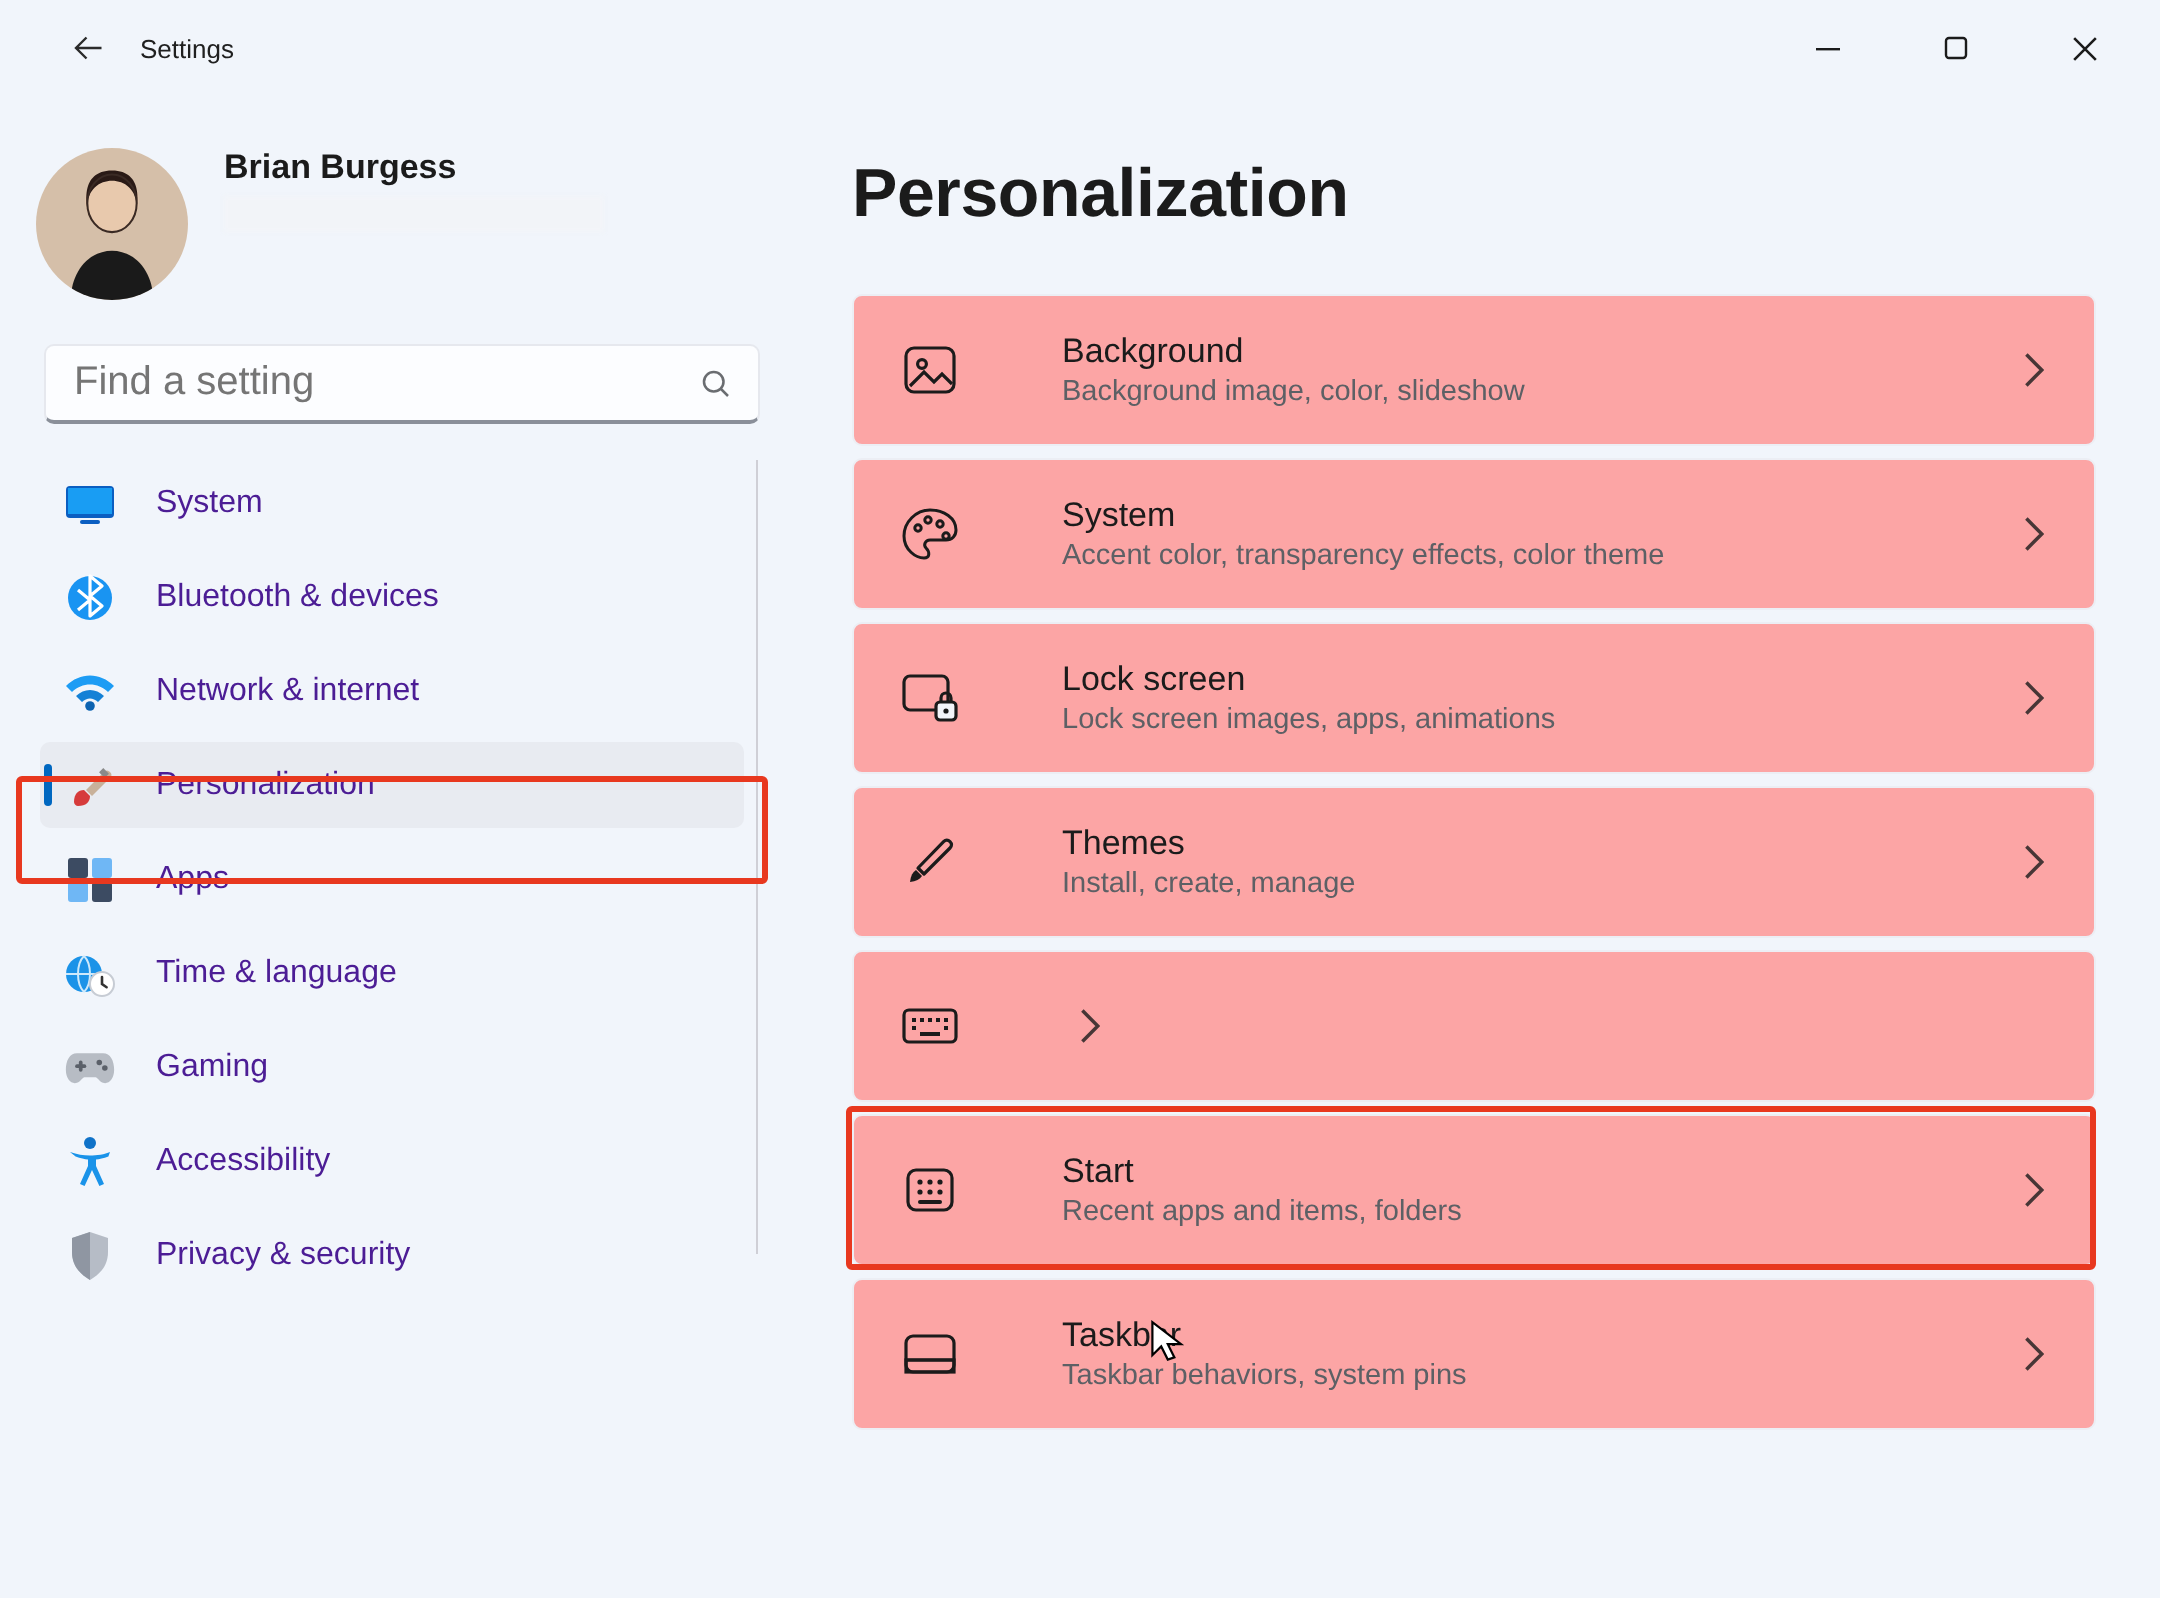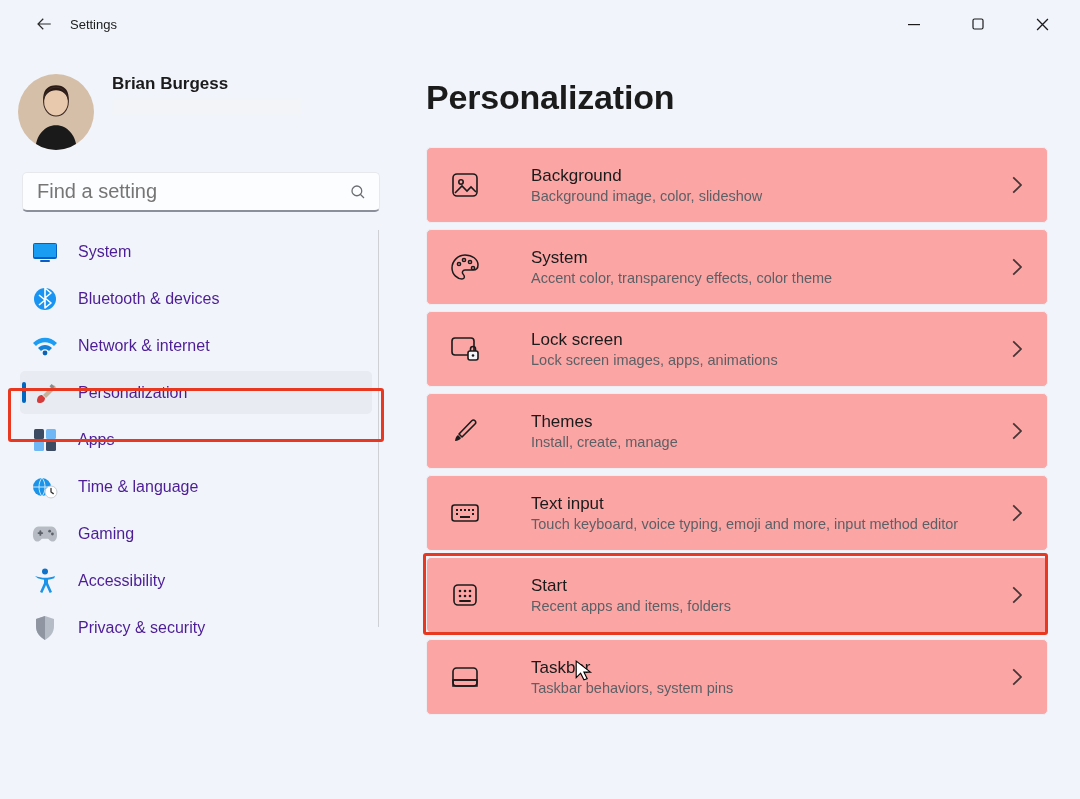--- a/index.html
+++ b/index.html
@@ -323,24 +323,20 @@
                   <rect x="10" y="7" width="2" height="2"></rect>
                   <rect x="14" y="7" width="2" height="2"></rect>
                   <rect x="18" y="7" width="2" height="2"></rect>
                   <rect x="22" y="7" width="2" height="2"></rect>
                   <rect x="6" y="11" width="2" height="2"></rect>
                   <rect x="22" y="11" width="2" height="2"></rect>
                   <rect x="10" y="14" width="10" height="2"></rect>
                 </g>
               </svg>
             </div>
-          <div class="card-body">
-              <div class="card-title">Text input</div>
-              <div class="card-sub">Touch keyboard, voice typing, emoji and more, input method editor</div>
-            </div>
           <div class="chevron">
               <svg width="11" height="18" viewBox="0 0 10 16" fill="none" stroke="#1b1b1b" stroke-width="1.6">
                 <path d="M2 1l7 7-7 7"></path>
               </svg>
             </div>
         </div>
 
         <div class="card">
           <div class="card-icon">
               <svg width="28" height="26" viewBox="0 0 28 26" fill="none" stroke="#1b1b1b" stroke-width="1.6">

